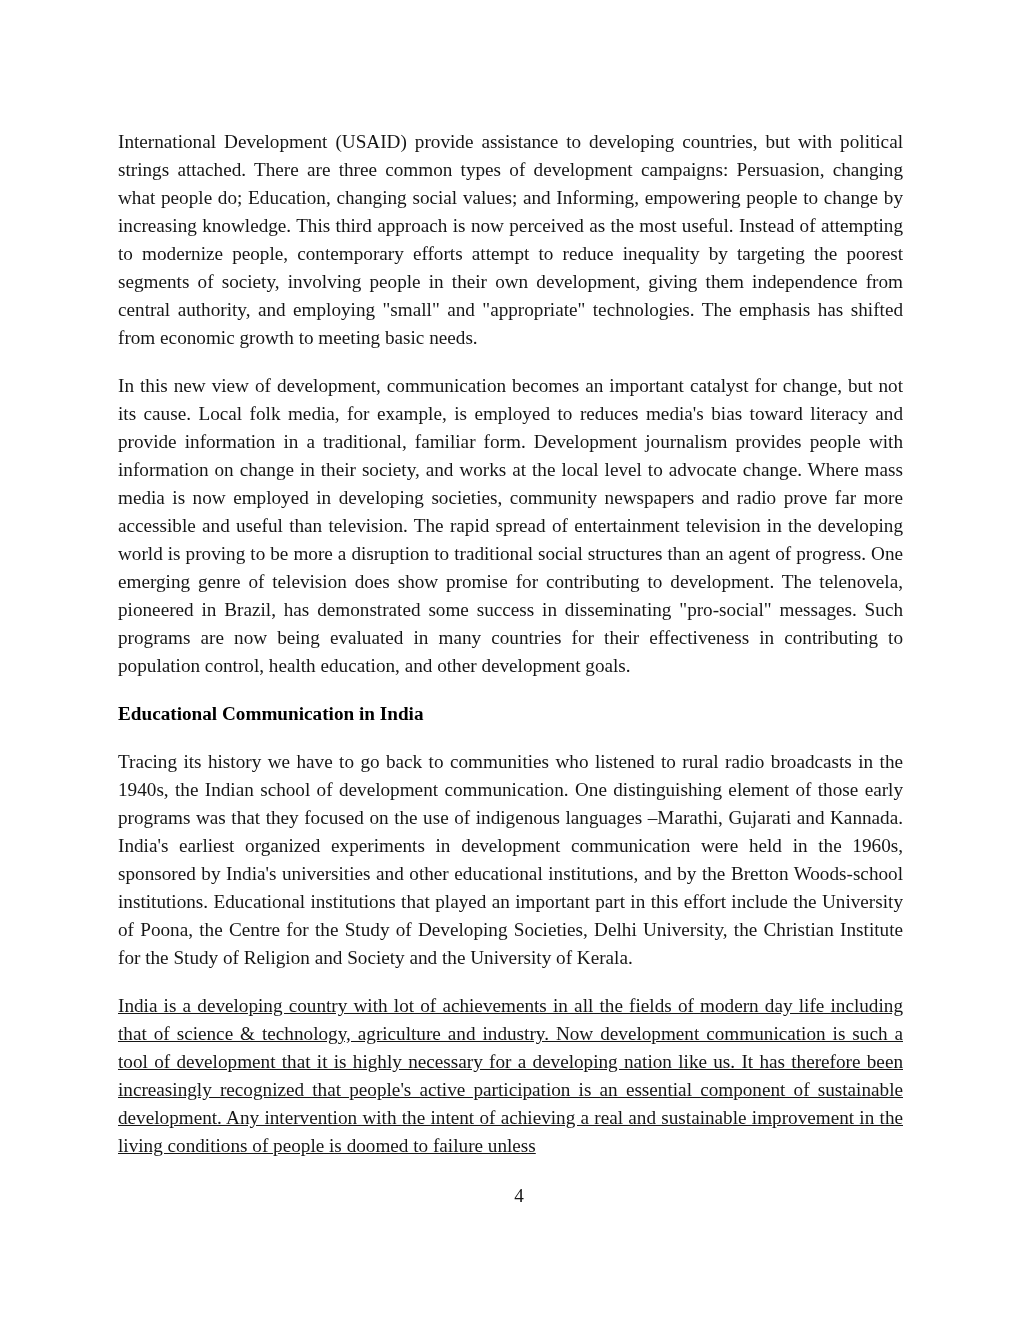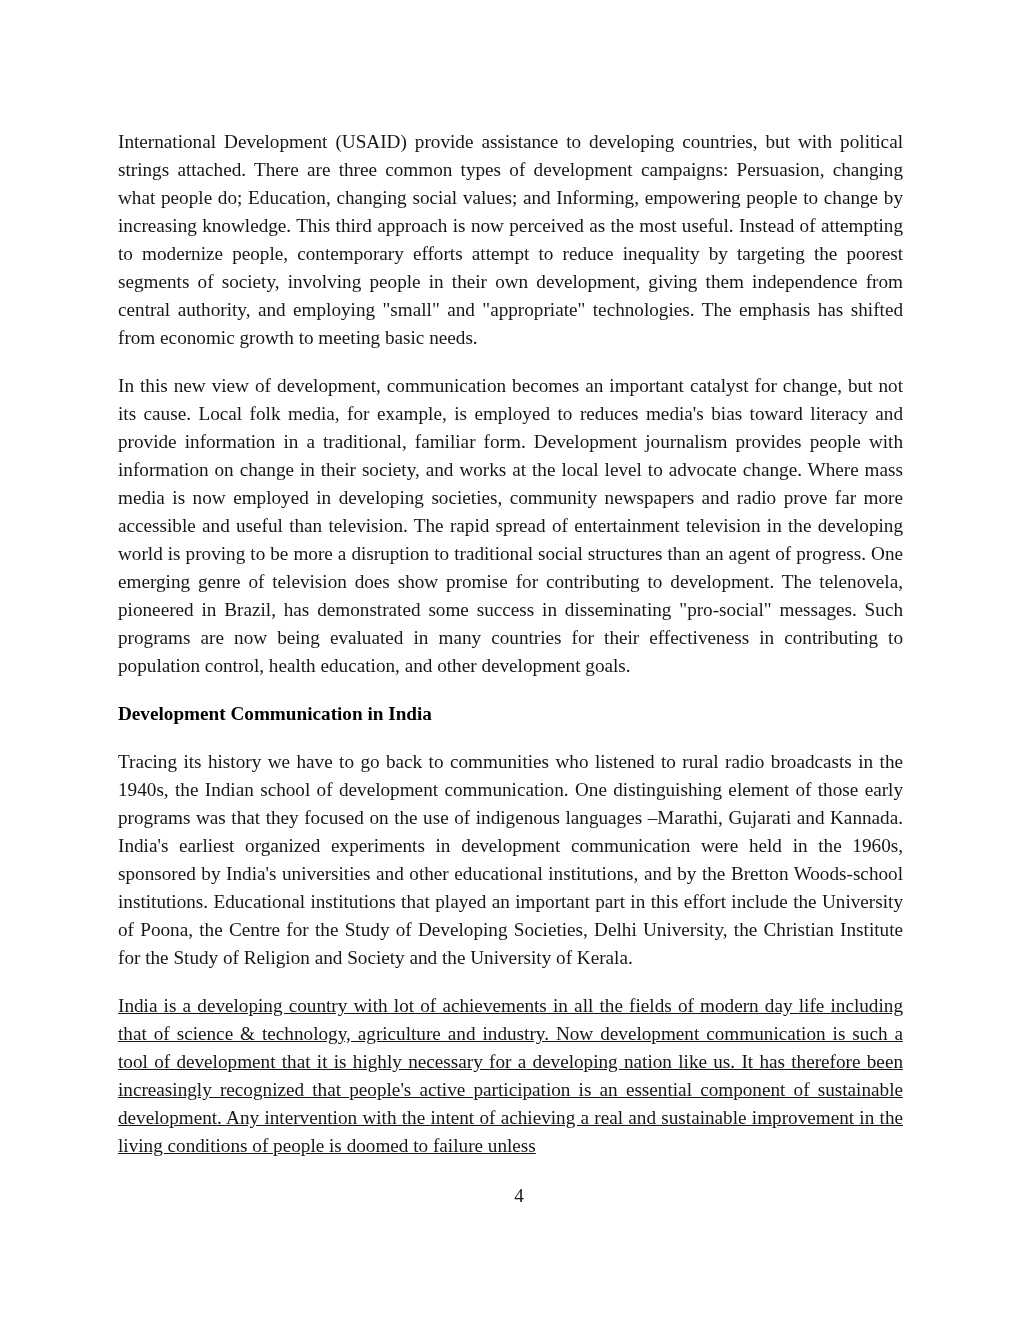--- a/index.html
+++ b/index.html
@@ -60,21 +60,21 @@
 <body>
 
 <div class="page">
 
   <div class="content">
 
     <p class="para">International Development (USAID) provide assistance to developing countries, but with political strings attached. There are three common types of development campaigns: Persuasion, changing what people do; Education, changing social values; and Informing, empowering people to change by increasing knowledge. This third approach is now perceived as the most useful. Instead of attempting to modernize people, contemporary efforts attempt to reduce inequality by targeting the poorest segments of society, involving people in their own development, giving them independence from central authority, and employing "small" and "appropriate" technologies. The emphasis has shifted from economic growth to meeting basic needs.</p>
 
     <p class="para">In this new view of development, communication becomes an important catalyst for change, but not its cause. Local folk media, for example, is employed to reduces media's bias toward literacy and provide information in a traditional, familiar form. Development journalism provides people with information on change in their society, and works at the local level to advocate change. Where mass media is now employed in developing societies, community newspapers and radio prove far more accessible and useful than television. The rapid spread of entertainment television in the developing world is proving to be more a disruption to traditional social structures than an agent of progress. One emerging genre of television does show promise for contributing to development. The telenovela, pioneered in Brazil, has demonstrated some success in disseminating "pro-social" messages. Such programs are now being evaluated in many countries for their effectiveness in contributing to population control, health education, and other development goals.</p>
 
-    <h2 class="section-heading">Development Communication in India</h2>
+    <h2 class="section-heading">Educational Communication in India</h2>
 
     <p class="para">Tracing its history we have to go back to communities who listened to rural radio broadcasts in the 1940s, the Indian school of development communication. One distinguishing element of those early programs was that they focused on the use of indigenous languages –Marathi, Gujarati and Kannada. India's earliest organized experiments in development communication were held in the 1960s, sponsored by India's universities and other educational institutions, and by the Bretton Woods-school institutions. Educational institutions that played an important part in this effort include the University of Poona, the Centre for the Study of Developing Societies, Delhi University, the Christian Institute for the Study of Religion and Society and the University of Kerala.</p>
 
     <p class="para">India is a developing country with lot of achievements in all the fields of modern day life including that of science &amp; technology, agriculture and industry. Now development communication is such a tool of development that it is highly necessary for a developing nation like us. It has therefore been increasingly recognized that people's active participation is an essential component of sustainable development. Any intervention with the intent of achieving a real and sustainable improvement in the living conditions of people is doomed to failure unless</p>
 
   </div>
 
   <div class="page-number">4</div>
 
 </div>

